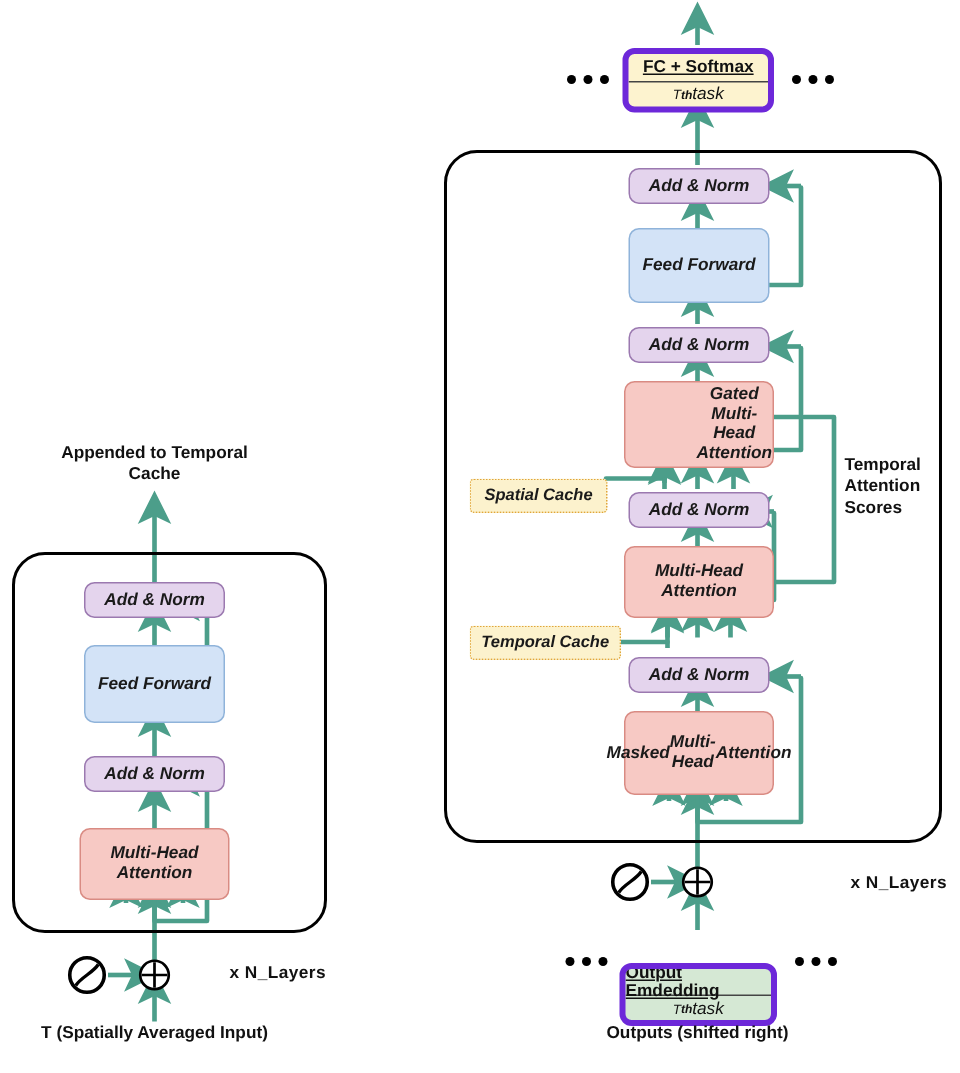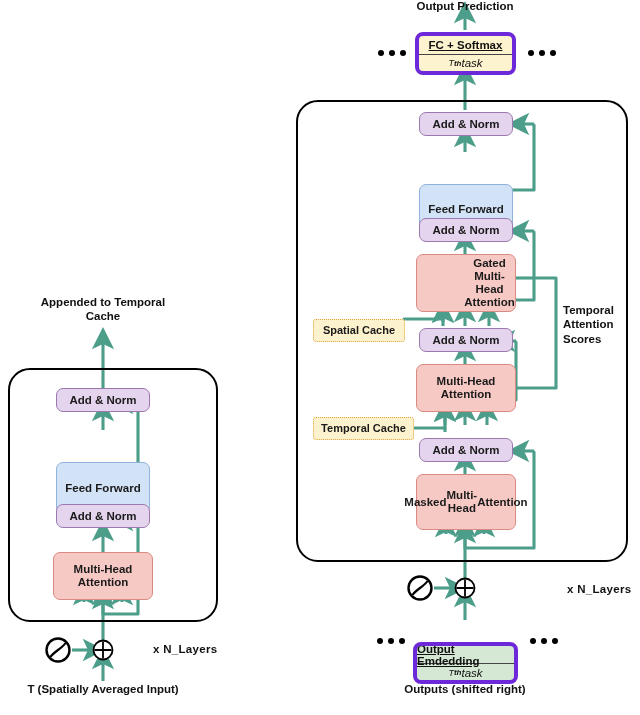--- a/index.html
+++ b/index.html
@@ -4,25 +4,25 @@
 <style>
   html,body{margin:0;padding:0;background:#ffffff;}
   body{width:640px;height:715px;position:relative;overflow:hidden;
        font-family:"Liberation Sans",sans-serif;color:#111111;}
   #stage{position:absolute;left:0;top:0;width:640px;height:715px;}
   svg.layer{position:absolute;left:0;top:0;width:640px;height:715px;overflow:visible;}
 
   .node{position:absolute;box-sizing:border-box;display:flex;align-items:center;
         justify-content:center;text-align:center;font-weight:bold;line-height:1.12;
         border-radius:7px;}
-  .node span{display:block;}
+  .node span{display:block;font-style:italic;}
 
   .addnorm{background:#e4d4ed;border:1.3px solid #9b79b0;font-size:11.5px;color:#1a1a1a;}
   .attn{background:#f7c9c4;border:1.3px solid #d98b83;font-size:11.5px;color:#1a1a1a;}
-  .ffwd{background:#d3e3f7;border:1.3px solid #8fb3da;font-size:11.5px;color:#1a1a1a;margin-top:32px;}
+  .ffwd{background:#d3e3f7;border:1.3px solid #8fb3da;font-size:11.5px;color:#1a1a1a;}
   .cache{background:#fcf2cd;border:1.6px dotted #e0a53a;font-size:11px;color:#1a1a1a;
          border-radius:3px;}
 
   .outer{position:absolute;border:2.6px solid #000;border-radius:22px;background:transparent;}
 
   .stacked{position:absolute;box-sizing:border-box;border:4px solid #6d28d9;border-radius:8px;
            overflow:hidden;}
   .stacked .top{height:50%;display:flex;align-items:center;justify-content:center;
                 font-weight:bold;font-size:11.5px;border-bottom:1.6px solid #444;}
   .stacked .bot{height:50%;display:flex;align-items:center;justify-content:center;
@@ -190,23 +190,20 @@
 
   <div class="nlayers" style="left:153px;top:643px;">
     <span>x  N_Layers</span>
   </div>
 
   <div class="caption" style="left:3px;top:682px;width:200px;">
     <span>T</span>
     <span>(Spatially Averaged Input)</span>
   </div>
 
-  <div class="caption" style="left:385px;top:-1px;width:160px;">
-    <span>Output Prediction</span>
-  </div>
 
   <div class="stacked yellowbox" style="left:415px;top:32px;width:101px;height:43px;">
     <div class="top">
       <u>FC + Softmax</u>
     </div>
     <div class="bot">
       <span class="tsmall">T</span>
         <span class="sup">th</span>
         <span> task</span>
     </div>

